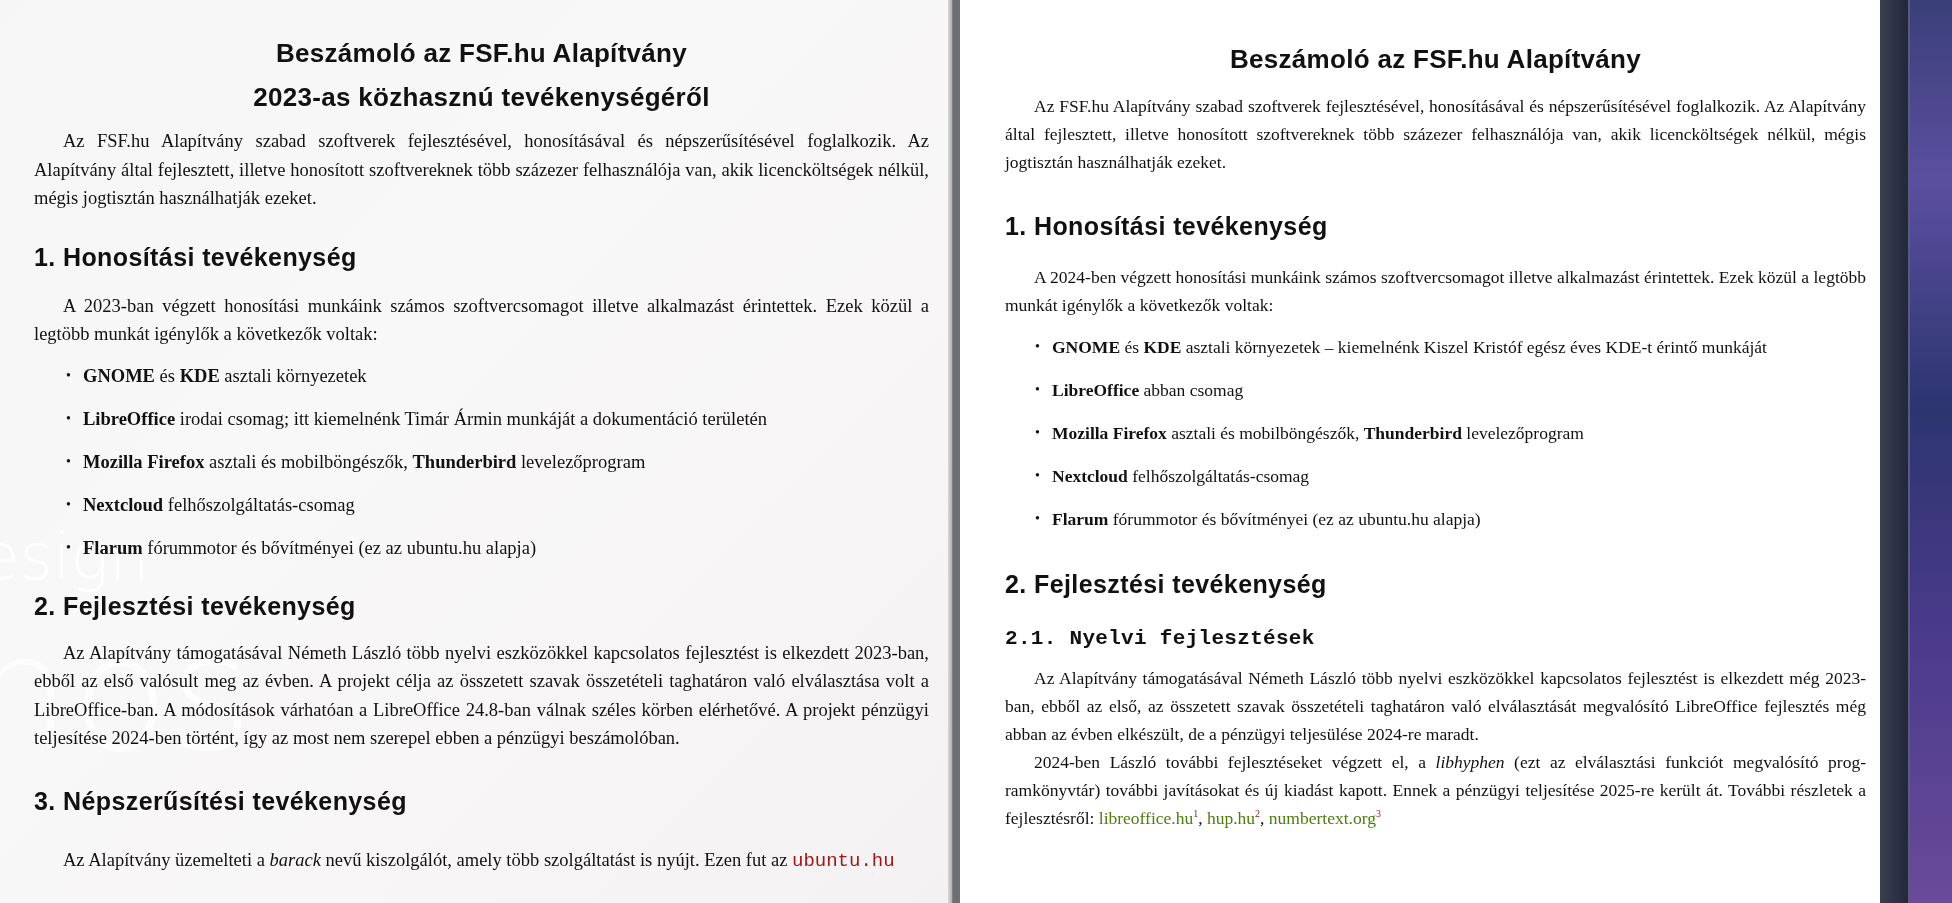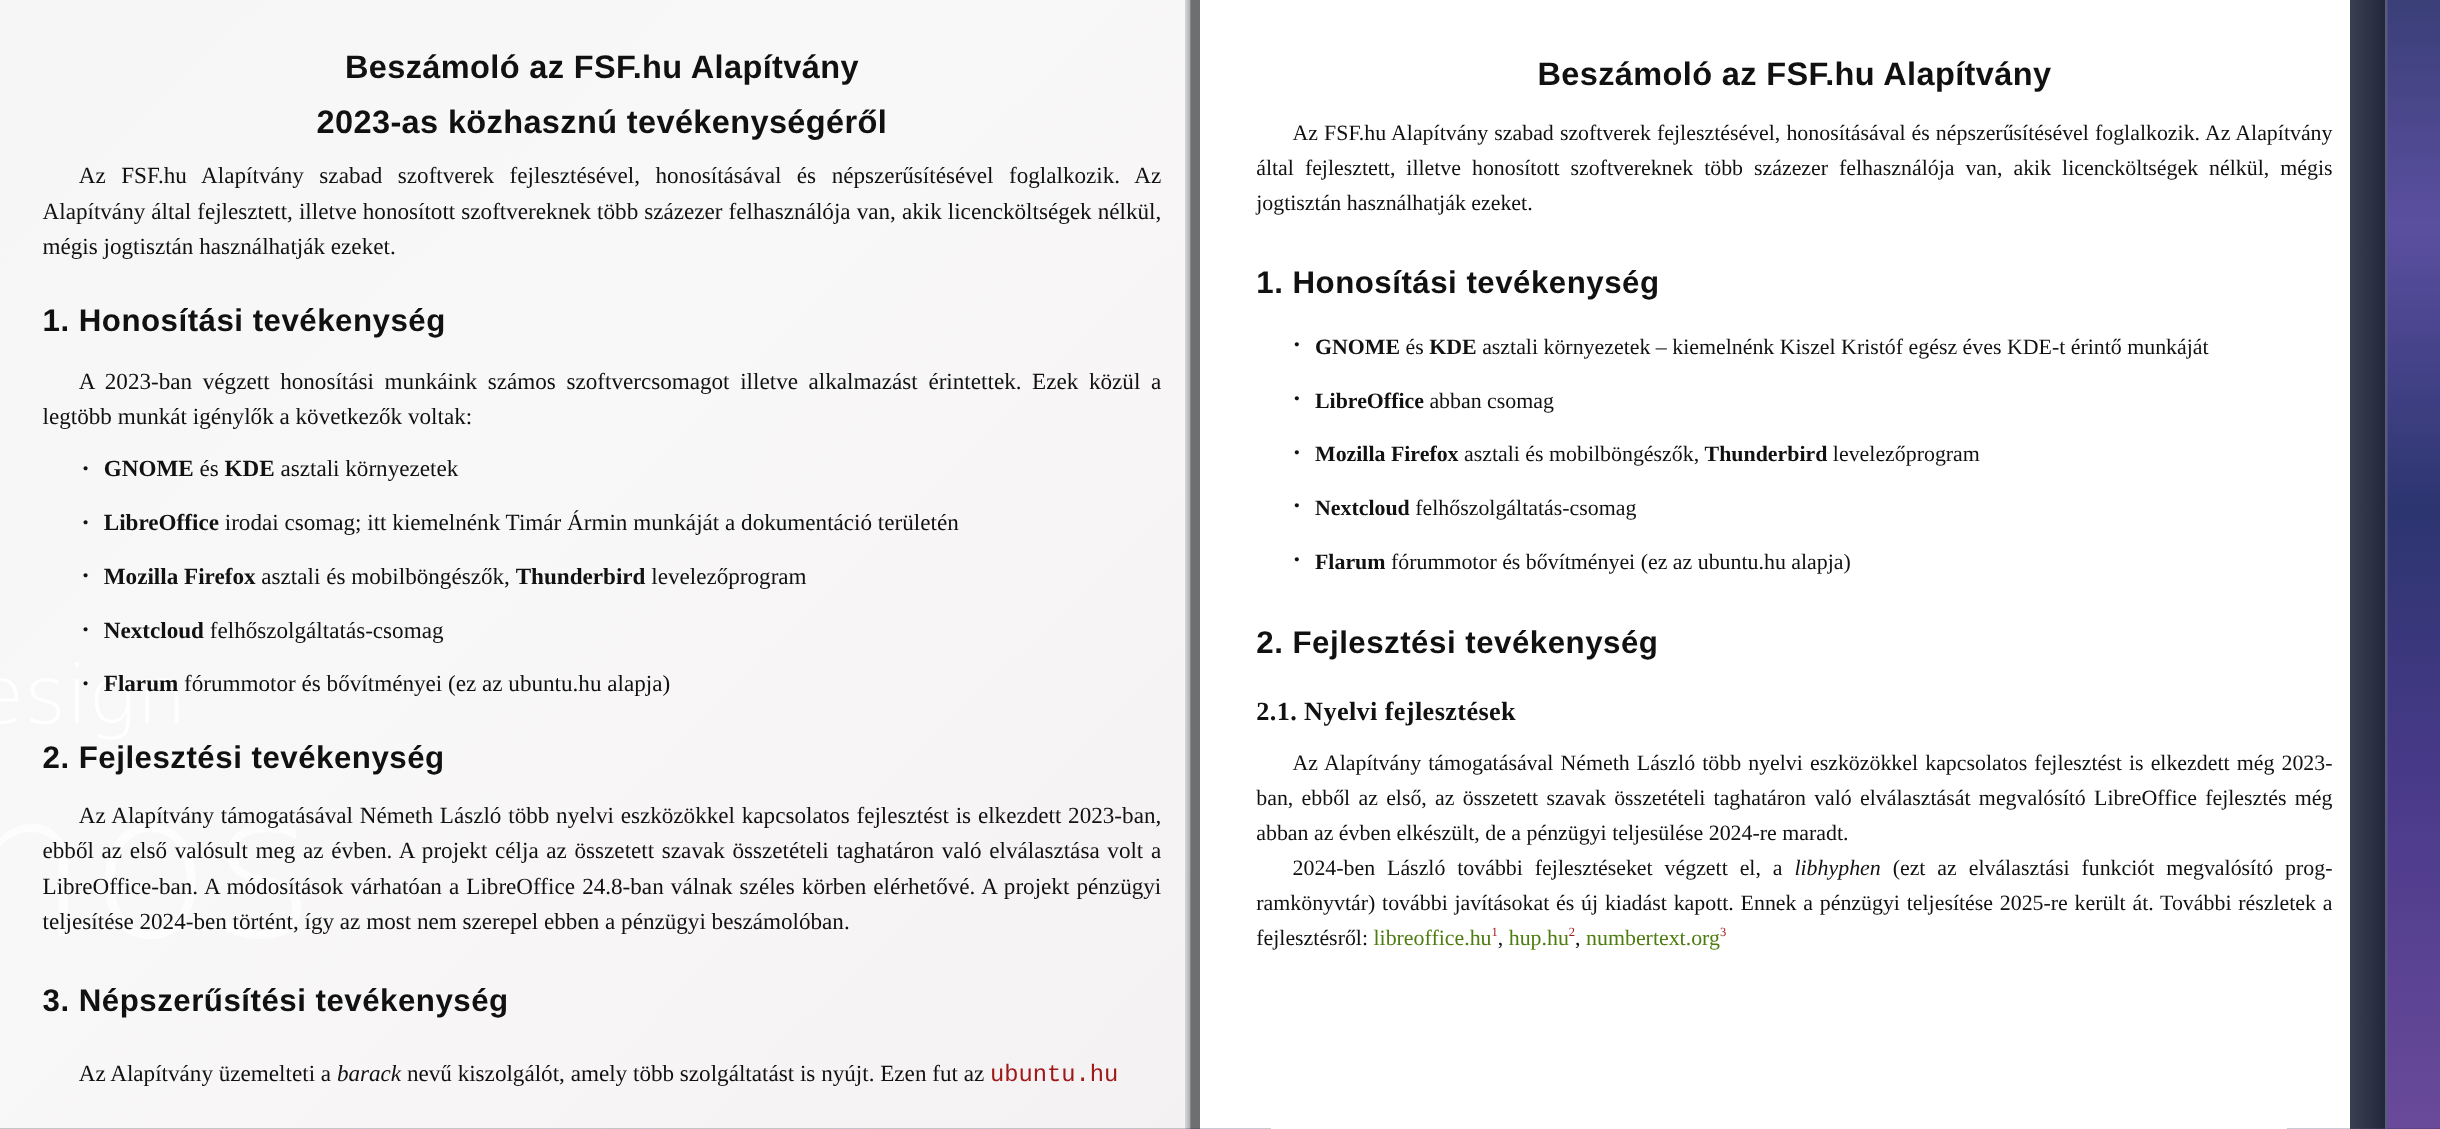--- a/index.html
+++ b/index.html
@@ -56,21 +56,21 @@
   .win-right p.body { font-size: 17.5px; line-height: 28px; }
   .win-left .intro { margin-top: 8px; }
   .win-right .intro { margin-top: 11px; }
   h2.sec {
     font-family: "Liberation Sans", "DejaVu Sans", sans-serif; font-weight: bold;
     font-size: 25px; margin: 0; letter-spacing: 0.4px;
   }
   .win-left h2.sec.s1 { margin-top: 30px; margin-bottom: 20px; }
   .win-right h2.sec.s1 { margin-top: 36px; margin-bottom: 22px; }
   h3.subsec {
-    font-family: Liberation Serif, serif; font-weight: bold;
+    font-family: Liberation Mono, monospace; font-weight: bold;
     font-size: 21px; margin: 28px 0 14px 0; letter-spacing: 0.3px;
   }
   ul.items { list-style: none; margin: 13px 0 0 0; padding: 0 0 0 32px; }
   ul.items li {
     font-size: 18.5px; line-height: 28px; margin-bottom: 15px; position: relative; padding-left: 17px;
   }
   .win-right ul.items li { font-size: 17.5px; margin-bottom: 15px; padding-left: 17px; }
   .win-right ul.items { padding-left: 30px; margin-top: 14px; }
   ul.items li .bullet {
     position: absolute; left: 0; top: 0; font-size: 14px;
@@ -119,20 +119,21 @@
 <div class="divider"></div>
 
 <div class="window win-right">
   <div class="page">
     <h1 class="doc-title">
       <span>Beszámoló az FSF.hu Alapítvány</span><br>
     </h1>
     <p class="body intro">Az FSF.hu Alapítvány szabad szoftverek fejlesztésével, honosításával és népszerűsítésével foglalkozik.  Az Alapítvány által fejlesztett, illetve honosított szoftvereknek több százezer felhasználója van, akik licencköltségek nélkül, mégis jogtisztán használhatják ezeket.</p>
 
     <h2 class="sec s1">1. Honosítási tevékenység</h2>
+    <p class="body">A 2024-ben végzett honosítási munkáink számos szoftvercsomagot illetve alkalmazást érintettek. Ezek közül a legtöbb munkát igénylők a következők voltak:</p>
     <ul class="items">
       <li><span class="bullet">•</span><b>GNOME</b><span> és </span><b>KDE</b><span> asztali környezetek – kiemelnénk Kiszel Kristóf egész éves KDE-t érintő munkáját</span></li>
       <li><span class="bullet">•</span><b>LibreOffice</b><span> abban csomag</span></li>
       <li><span class="bullet">•</span><b>Mozilla Firefox</b><span> asztali és mobilböngészők, </span><b>Thunderbird</b><span> levelezőprogram</span></li>
       <li><span class="bullet">•</span><b>Nextcloud</b><span> felhőszolgáltatás-csomag</span></li>
       <li><span class="bullet">•</span><b>Flarum</b><span> fórummotor és bővítményei (ez az ubuntu.hu alapja)</span></li>
     </ul>
 
     <h2 class="sec s2">2. Fejlesztési tevékenység</h2>
     <h3 class="subsec">2.1. Nyelvi fejlesztések</h3>

